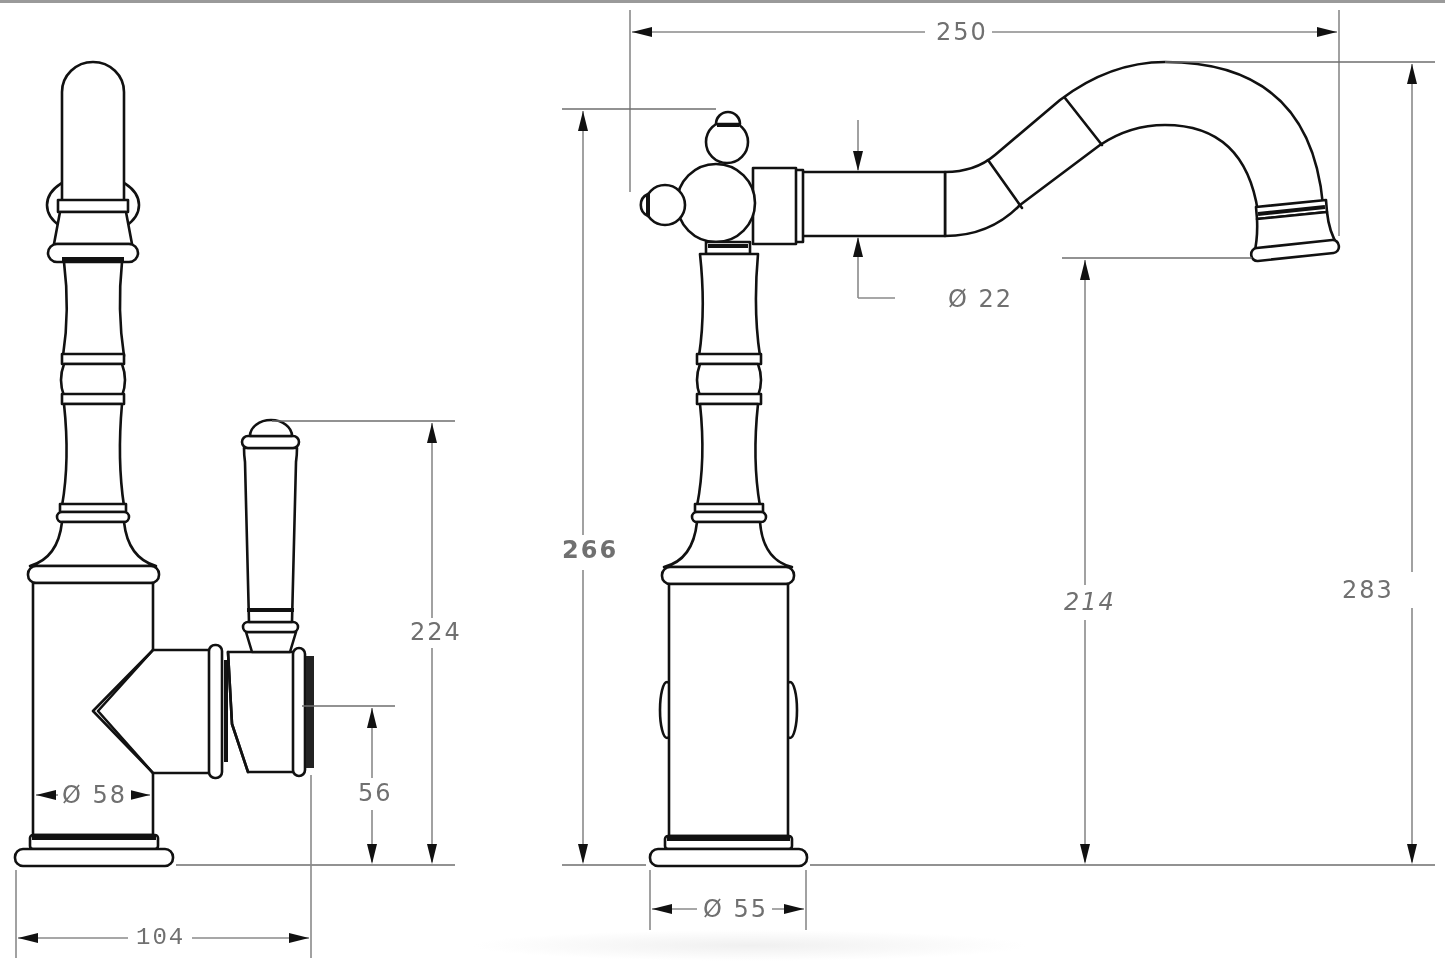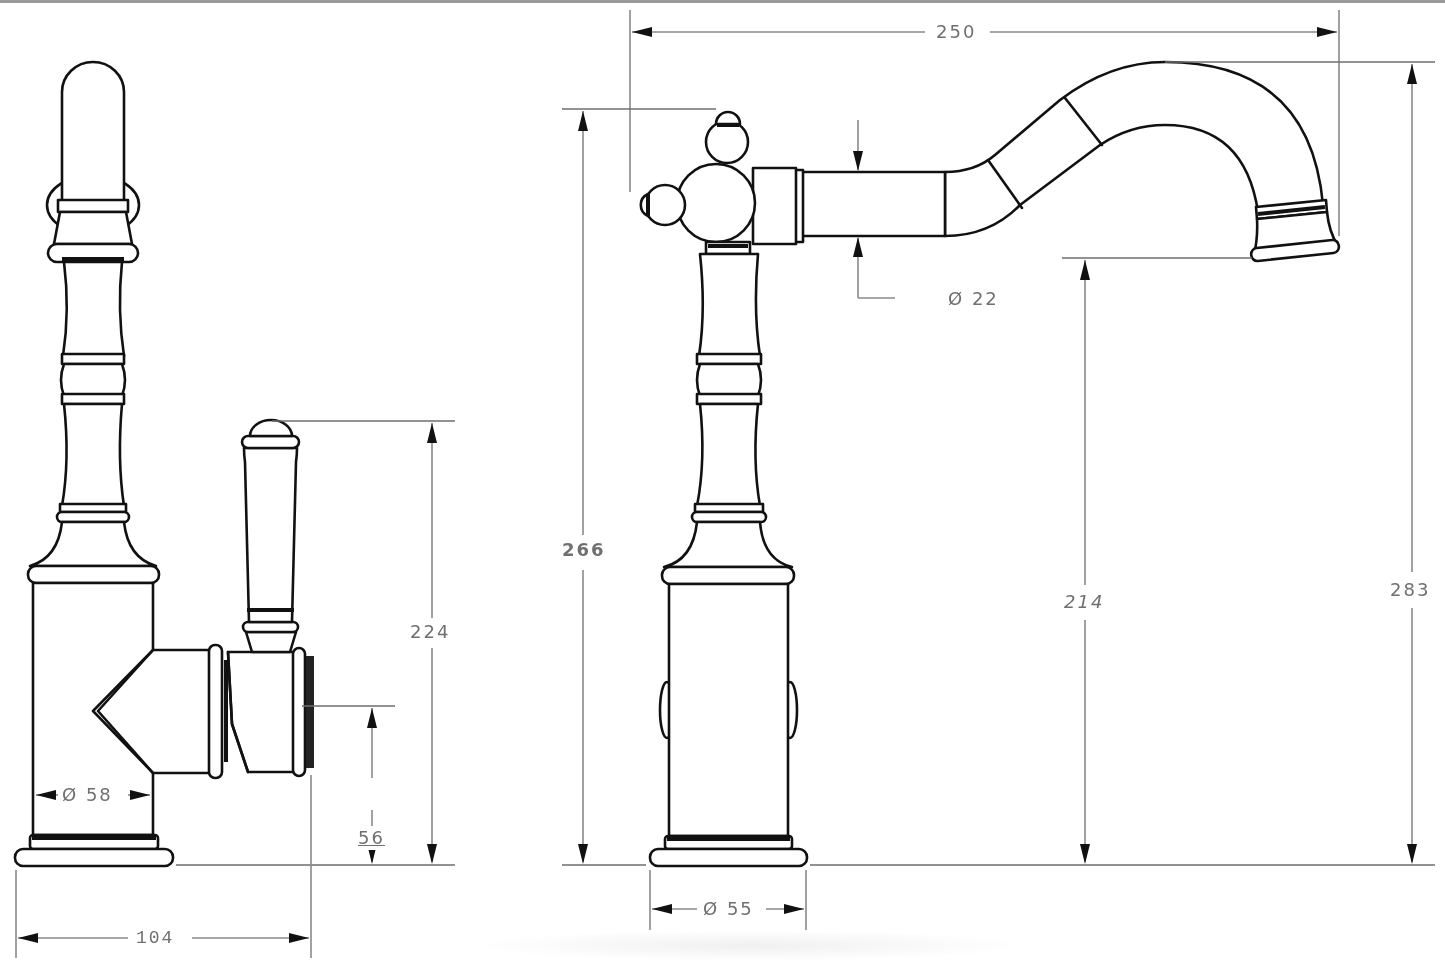--- a/index.html
+++ b/index.html
@@ -7,21 +7,21 @@
   .topbar { position: absolute; left: 0; top: 0; width: 1445px; height: 3px; background: #9a9a9a; }
   svg.drawing { position: absolute; left: 0; top: 0; }
   .outline { fill: #ffffff; stroke: #111111; stroke-width: 2.6; stroke-linejoin: round; stroke-linecap: round; }
   .outline-nofill { fill: none; stroke: #111111; stroke-width: 2.6; stroke-linecap: round; stroke-linejoin: round; }
   .thick { fill: none; stroke: #111111; stroke-width: 4; }
   .dim { stroke: #8a8a8a; stroke-width: 1.6; fill: none; }
   .dimline { stroke: #6e6e6e; stroke-width: 1.4; fill: none; }
   .arrow { fill: #111111; }
   .label {
     position: absolute; background: #ffffff; color: #707070;
-    font-family: "DejaVu Sans", sans-serif; font-size: 18px; letter-spacing: 2px;
+    font-family: "DejaVu Sans", sans-serif; font-size: 24px; letter-spacing: 2px;
     line-height: 24px; padding: 0 4px; white-space: nowrap;
   }
   .bottomfade { position: absolute; left: 470px; top: 930px; width: 560px; height: 31px;
     background: radial-gradient(ellipse at center, #f0f0f0 0%, #ffffff 70%); }
 </style>
 </head>
 <body>
 
 <div class="topbar"></div>
 
@@ -198,20 +198,20 @@
     <path class="arrow" d="M652,909 L672,904 L672,914 Z"></path>
     <path class="arrow" d="M804,909 L784,904 L784,914 Z"></path>
   </g>
 </svg>
 
 <div class="bottomfade"></div>
 
 <div class="label" style="left:58px; top:783px;">Ø 58</div>
 <div class="label" style="left:132px; top:926px;font-family:Liberation Mono, monospace;">104</div>
 <div class="label" style="left:406px; top:620px;">224</div>
-<div class="label" style="left:354px; top:826px;text-decoration:underline;">56</div>
+<div class="label" style="left:354px; top:781px;">56</div>
 
 <div class="label" style="left:932px; top:20px;">250</div>
 <div class="label" style="left:558px; top:538px;font-weight:bold;">266</div>
 <div class="label" style="left:944px; top:287px;">Ø 22</div>
 <div class="label" style="left:1060px; top:590px;font-style:italic;">214</div>
-<div class="label" style="left:1386px; top:578px;">283</div>
+<div class="label" style="left:1338px; top:578px;">283</div>
 <div class="label" style="left:699px; top:897px;">Ø 55</div>
 
 </body></html>

